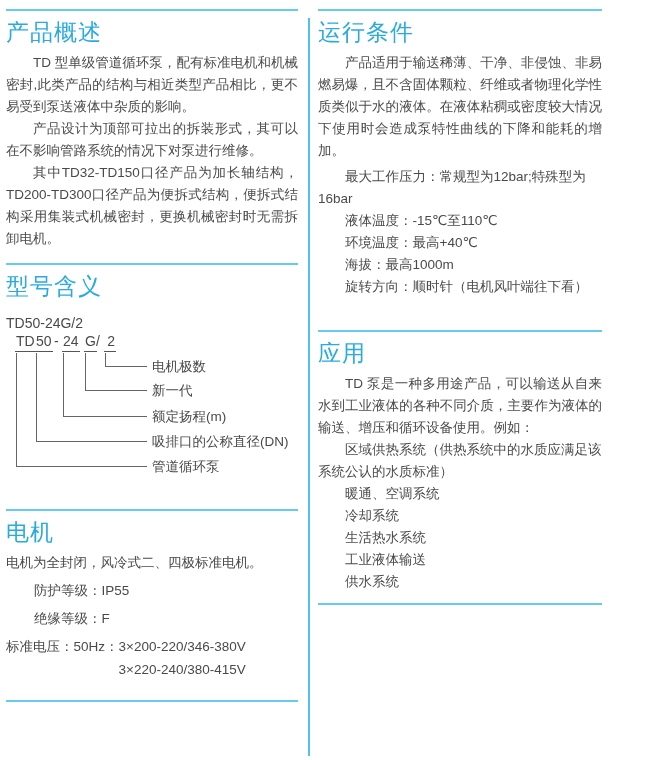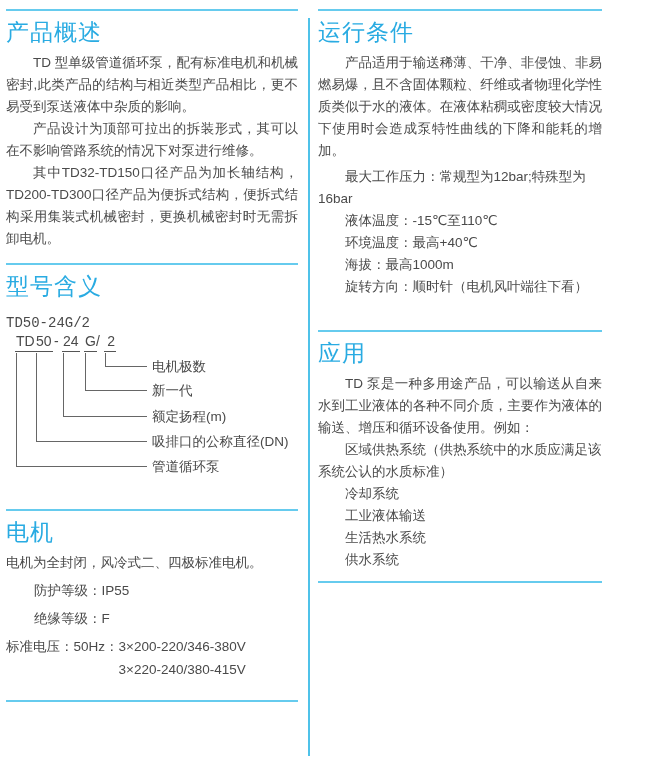--- a/index.html
+++ b/index.html
@@ -34,21 +34,21 @@
 
   p.body {
     font-size:13.5px; line-height:22px; margin:0;
     text-indent:2em; text-align:justify;
   }
   .para-block { margin-top:4px; }
 
   .spec { font-size:13.5px; line-height:22px; margin:0; }
   .spec.indent { text-indent:2em; }
 
-  .model-code { font-size:14px; margin:15px 0 2px 0; color:#4a4a4a;font-family:Liberation Mono, monospace; }
+  .model-code { font-size:14px; margin:15px 0 2px 0; color:#4a4a4a; }
 
   .diagram { position:relative; height:148px; margin-top:3px; font-size:14px; }
   .code-seg {
     position:absolute; top:0; line-height:15px;
     border-bottom:1px solid #555; padding:0 1px 2px 1px; text-align:right;
   }
   .code-sep { position:absolute; top:0; line-height:15px; }
   .connector {
     position:absolute; border-left:1px solid #666; border-bottom:1px solid #666;
   }
@@ -140,22 +140,23 @@
       <div class="spec indent">旋转方向：顺时针（电机风叶端往下看）</div>
     </div>
 
     <div class="rule app"></div>
     <h2 class="section-title">应用</h2>
 
     <p class="body">TD 泵是一种多用途产品，可以输送从自来水到工业液体的各种不同介质，主要作为液体的输送、增压和循环设备使用。例如：</p>
 
     <div>
       <div class="spec indent">区域供热系统（供热系统中的水质应满足该系统公认的水质标准）</div>
+      <div class="spec indent">暖通、空调系统</div>
       <div class="spec indent">冷却系统</div>
+      <div class="spec indent">生活热水系统</div>
       <div class="spec indent">工业液体输送</div>
-      <div class="spec indent">生活热水系统</div>
       <div class="spec indent">供水系统</div>
     </div>
 
     <div class="rule rbottom"></div>
   </div>
 
 </div>
 
 </body></html>

